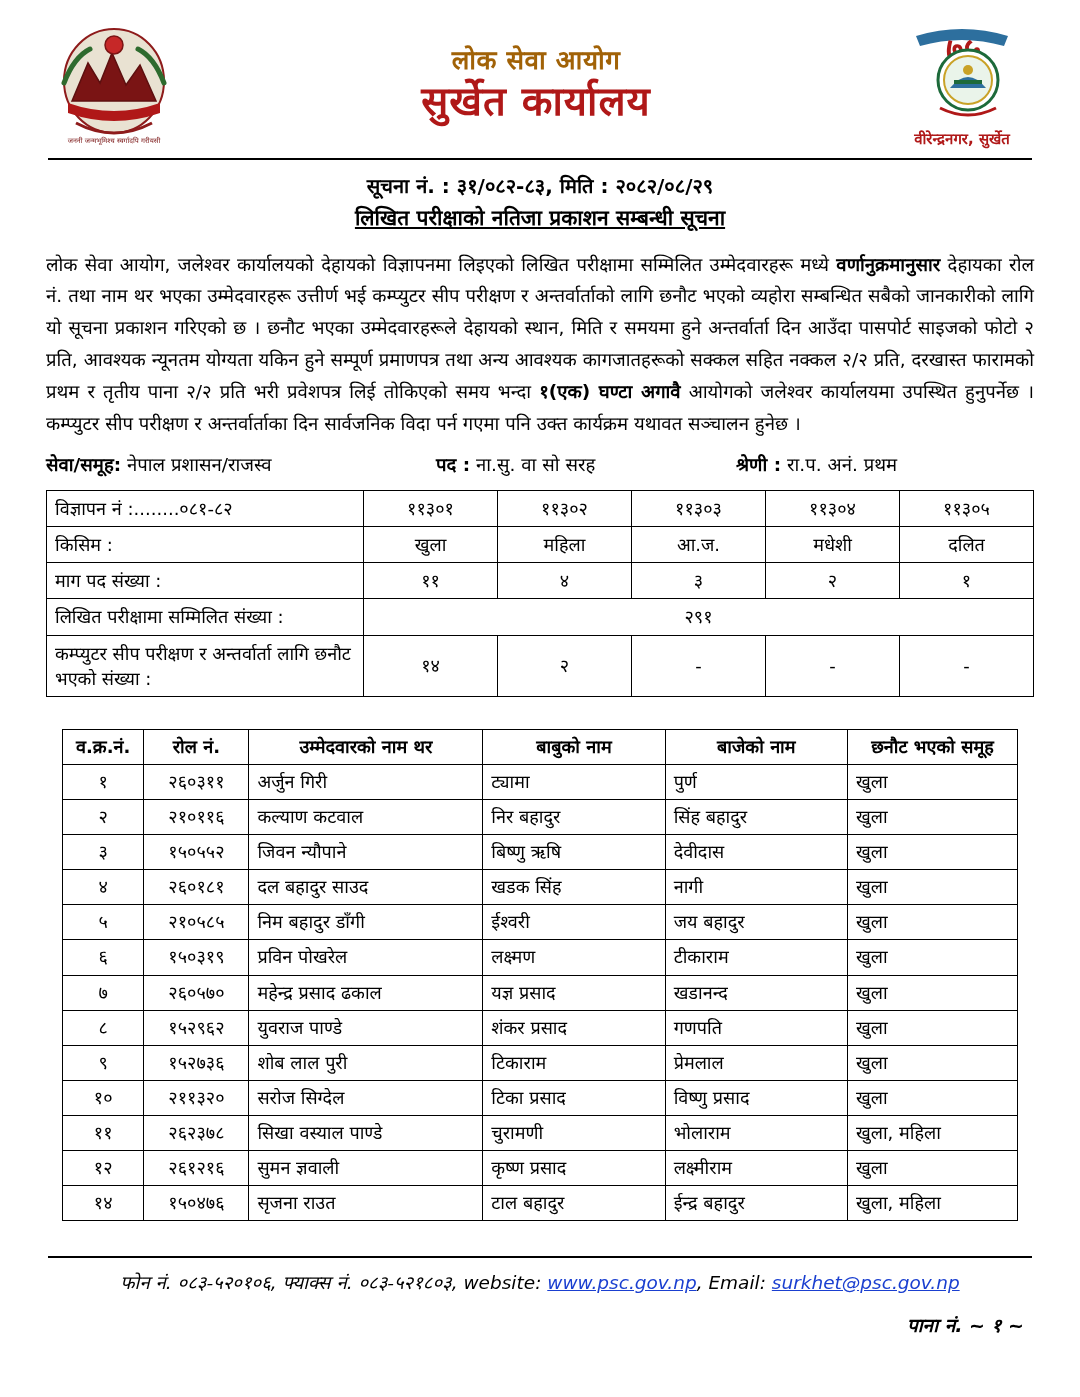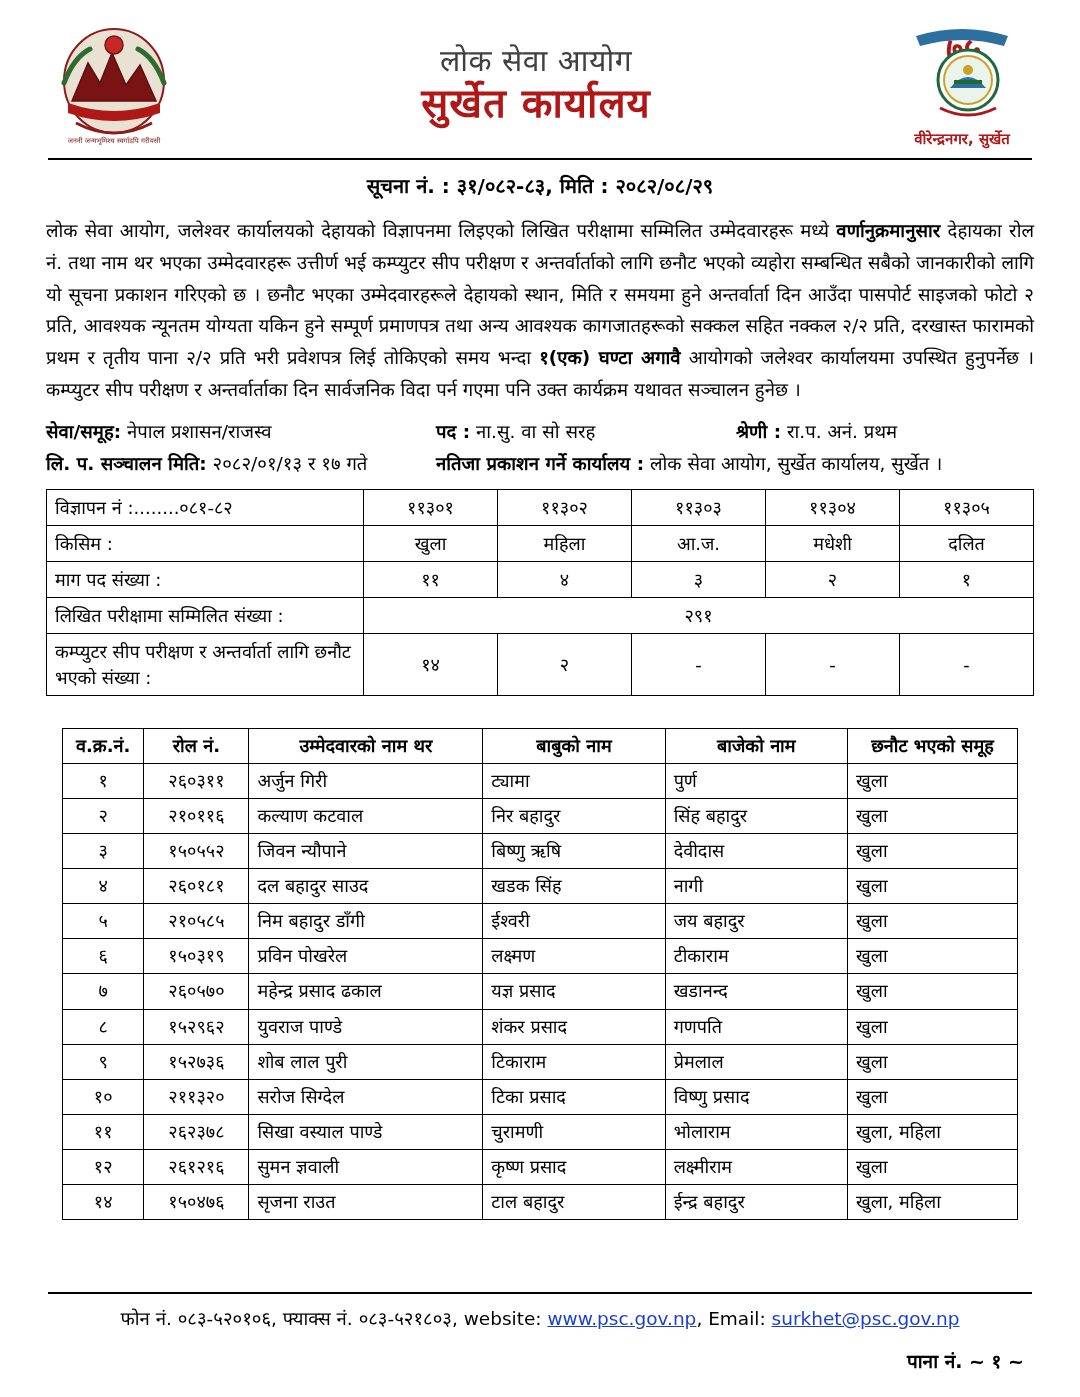--- a/index.html
+++ b/index.html
@@ -36,23 +36,23 @@
     position: relative;
   }
   .emblem svg { display: block; }
 
   .header-center {
     flex: 1 1 auto;
     text-align: center;
     padding: 0 10px;
   }
   .org-line1 {
-    font-size: 30px;
-    font-weight: normal;
-    color: #404040;
+    font-size: 26px;
+    font-weight: bold;
+    color: #a16207;
     letter-spacing: 0.5px;
     line-height: 1.15;
   }
   .org-line2 {
     font-size: 40px;
     font-weight: bold;
     color: #b01818;
     line-height: 1.15;
     margin-top: 2px;
     letter-spacing: 1px;
@@ -162,21 +162,22 @@
   .cand-table td.txt { text-align: left; }
   .col-sn    { width: 62px; }
   .col-roll  { width: 85px; }
   .col-name  { width: 210px; }
   .col-fath  { width: 160px; }
   .col-gfath { width: 160px; }
   .col-grp   { width: 148px; }
 
   
   .footer {
-    margin-top: 58px;
+    margin-top: 21px;
+    font-style: italic;
   }
   .hr-bottom {
     border: none;
     border-top: 2.5px solid #000;
     margin: 0 2px 10px 2px;
   }
   .footer-line {
     text-align: center;
     font-size: 18.5px;
     line-height: 1.6;
@@ -230,46 +231,37 @@
         <circle cx="62" cy="48" r="5" fill="#c9a227"></circle>
         <path d="M34 86 q28 14 56 0" fill="none" stroke="#b01818" stroke-width="3"></path>
       </svg>
       <div class="sub">वीरेन्द्रनगर, सुर्खेत</div>
     </div>
   </div>
 
   <hr class="hr-top">
 
   <div class="notice-no">सूचना नं. : ३१/०८२-८३, मिति : २०८२/०८/२९</div>
+  <div class="notice-title">लिखित परीक्षाको नतिजा प्रकाशन सम्बन्धी सूचना</div>
 
   <div class="para"><span>लोक सेवा आयोग, जलेश्वर कार्यालयको देहायको विज्ञापनमा लिइएको लिखित परीक्षामा सम्मिलित उम्मेदवारहरू मध्ये </span><b>वर्णानुक्रमानुसार</b><span> देहायका रोल नं. तथा  नाम थर भएका उम्मेदवारहरू उत्तीर्ण भई कम्प्युटर सीप परीक्षण र अन्तर्वार्ताको लागि छनौट भएको व्यहोरा सम्बन्धित सबैको जानकारीको लागि यो सूचना प्रकाशन गरिएको छ । छनौट भएका उम्मेदवारहरूले देहायको स्थान, मिति र समयमा हुने अन्तर्वार्ता दिन आउँदा पासपोर्ट साइजको फोटो २ प्रति, आवश्यक न्यूनतम योग्यता यकिन हुने सम्पूर्ण प्रमाणपत्र तथा अन्य आवश्यक कागजातहरूको सक्कल सहित नक्कल २/२ प्रति, दरखास्त फारामको प्रथम र तृतीय पाना २/२ प्रति भरी प्रवेशपत्र लिई तोकिएको समय भन्दा </span><b>१(एक) घण्टा अगावै</b><span> आयोगको जलेश्वर कार्यालयमा उपस्थित हुनुपर्नेछ । कम्प्युटर सीप परीक्षण र अन्तर्वार्ताका दिन सार्वजनिक विदा पर्न गएमा पनि उक्त कार्यक्रम यथावत सञ्चालन हुनेछ ।</span></div>
 
   <div class="meta">
     <div class="meta-row">
       <div class="c1">
         <b>सेवा/समूह:</b>
         <span>नेपाल प्रशासन/राजस्व</span>
       </div>
       <div class="c2">
         <b>पद :</b>
         <span>ना.सु. वा सो सरह</span>
       </div>
       <div class="c3">
         <b>श्रेणी :</b>
         <span>रा.प. अनं. प्रथम</span>
-      </div>
-    </div>
-    <div class="meta-row">
-      <div class="c1">
-        <b>लि. प. सञ्चालन मिति:</b>
-        <span>२०८२/०१/१३ र १७ गते</span>
-      </div>
-      <div class="c3">
-        <b>नतिजा प्रकाशन गर्ने कार्यालय :</b>
-        <span>लोक सेवा आयोग, सुर्खेत कार्यालय, सुर्खेत ।</span>
       </div>
     </div>
   </div>
 
   <table class="info-table">
     <tbody>
       <tr>
         <td class="lbl">विज्ञापन नं :........०८१-८२</td>
         <td class="ctr">११३०१</td>
         <td class="ctr">११३०२</td>

